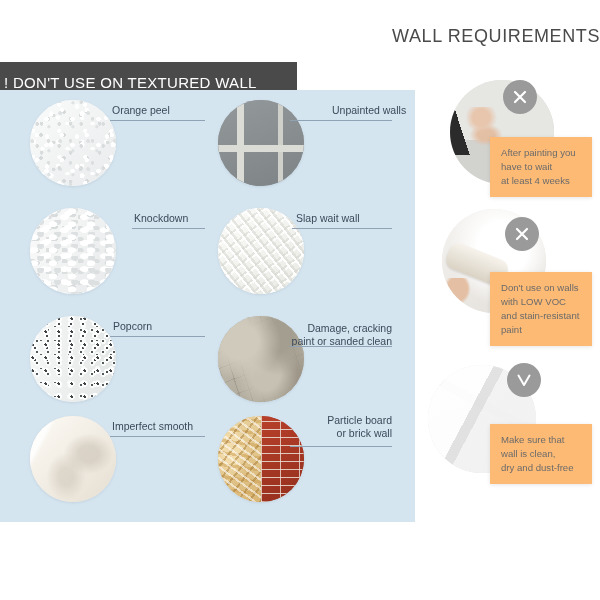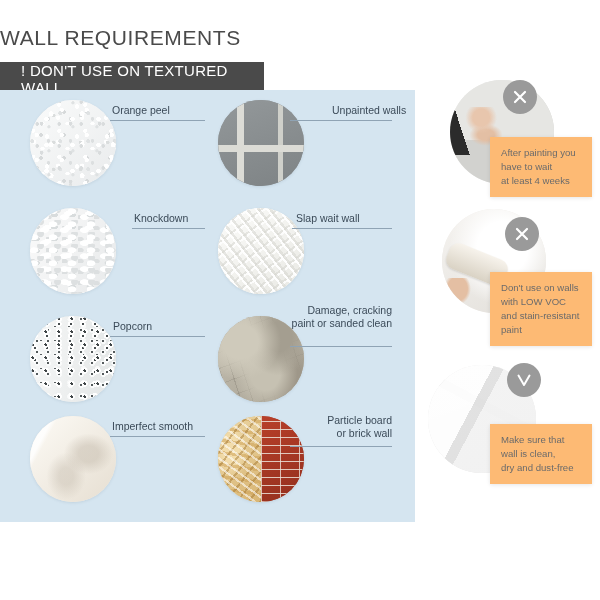--- a/index.html
+++ b/index.html
@@ -7,31 +7,31 @@
     width: 600px; height: 600px;
     background: #ffffff;
     font-family: "Liberation Sans", sans-serif;
     overflow: hidden;
   }
   #page { position: relative; width: 600px; height: 600px; background:#fff; }
 
   
   .page-title {
     position: absolute; left: 0; top: 26px; width: 600px;
-    text-align: left;
-    font-size: 21px; letter-spacing: 0.6px; color: #4a4a4a; font-weight: 400;
+    text-align: right;
+    font-size: 18px; letter-spacing: 0.6px; color: #4a4a4a; font-weight: 400;
   }
 
   
   .warn-banner {
     position: absolute; left: 0; top: 62px;
-    height: 29px; width: 264px;
+    height: 29px; width: 297px;
     background: #4a4a4a;
-    display: flex; align-items: flex-start;
-    padding-left: 21px;
+    display: flex; align-items: flex-end;
+    padding-left: 4px;
     color: #ffffff; font-size: 15px; letter-spacing: .3px;
   }
 
   
   .blue-panel {
     position: absolute; left: 0; top: 90px;
     width: 415px; height: 432px;
     background: #d5e5f0;
   }
 
@@ -279,21 +279,21 @@
         </div>
         <div class="tex-label" style="left: 113px; top: 230px;">
           <span class="ln">Popcorn</span>
         </div>
         <div class="tex-rule" style="left: 110px; top: 246px; width: 95px;"></div>
         <div class="tex-item" style="left: 218px; top: 226px; width: 86px; height: 86px;">
           <div class="tex-circle">
             <div class="surf surf-damage"></div>
           </div>
         </div>
-        <div class="tex-label" style="left: auto; top: 214px; right: 23px;">
+        <div class="tex-label" style="left: auto; top: 232px; right: 23px;">
           <span class="ln" style="text-align: right;">Damage, cracking</span>
           <span class="ln" style="text-align: right;">paint or sanded clean</span>
         </div>
         <div class="tex-rule" style="left: 290px; top: 256px; width: 102px;"></div>
         <div class="tex-item" style="left: 30px; top: 326px; width: 86px; height: 86px;">
           <div class="tex-circle">
             <div class="surf surf-imperfect"></div>
           </div>
         </div>
         <div class="tex-label" style="left: 112px; top: 330px; text-align: center;">

